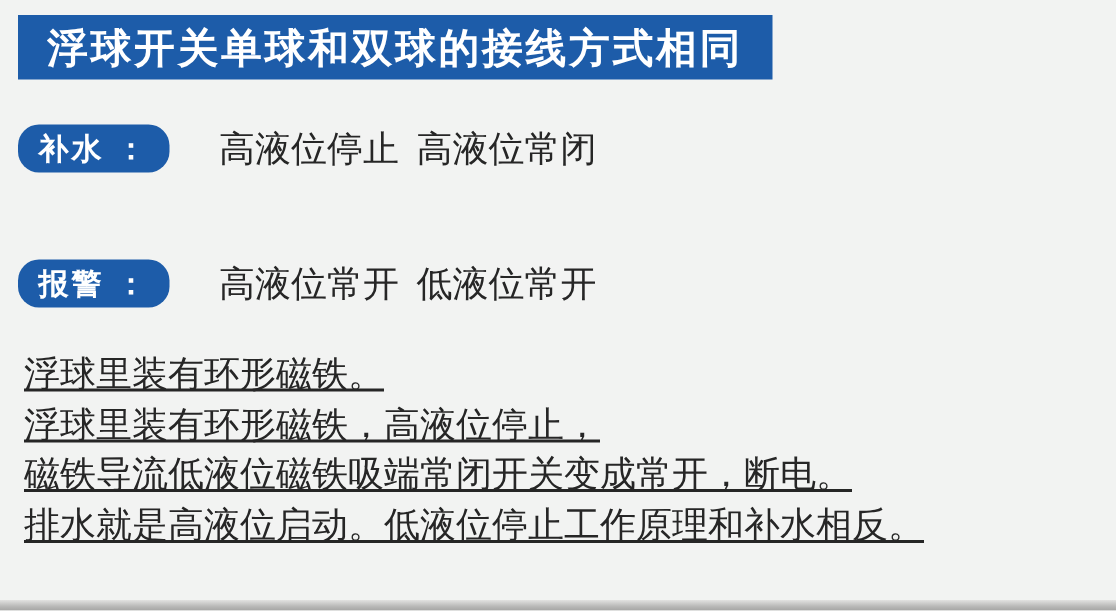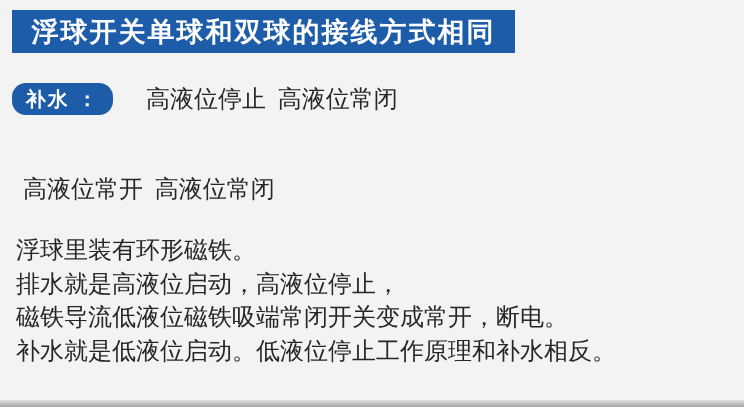--- a/index.html
+++ b/index.html
@@ -67,21 +67,21 @@
     white-space:nowrap;
   }
   
   .paragraph{
     position:absolute;
     left:16px;top:233px;
     font-size:24px;
     line-height:33.5px;
     color:var(--ink);
   }
-  .paragraph .line{white-space:nowrap;}
+  .paragraph .line{white-space:nowrap;text-decoration:underline;}
   
   .bottom-strip{
     position:absolute;
     left:0;bottom:0;
     width:744px;height:7px;
     background:linear-gradient(180deg,#e2e2e1 0%,#b9b9b8 60%,#a5a5a4 100%);
   }
 </style>
 </head>
 <body>
@@ -93,26 +93,27 @@
   </div>
 
   <div class="rows">
     <div class="row">
       <span class="pill">补水 ：</span>
       <span class="row-desc">高液位停止 高液位常闭</span>
     </div>
     <div class="row">
     </div>
     <div class="row">
-      <span class="row-desc">高液位常开 高液位常闭</span>
+      <span class="pill">报警 ：</span>
+      <span class="row-desc">高液位常开 低液位常开</span>
     </div>
   </div>
 
   <div class="paragraph">
     <div class="line">浮球里装有环形磁铁。</div>
-    <div class="line">排水就是高液位启动，高液位停止，</div>
+    <div class="line">浮球里装有环形磁铁，高液位停止，</div>
     <div class="line">磁铁导流低液位磁铁吸端常闭开关变成常开，断电。</div>
-    <div class="line">补水就是低液位启动。低液位停止工作原理和补水相反。</div>
+    <div class="line">排水就是高液位启动。低液位停止工作原理和补水相反。</div>
   </div>
 
   <div class="bottom-strip"></div>
 
 </div>
 
 </body></html>

